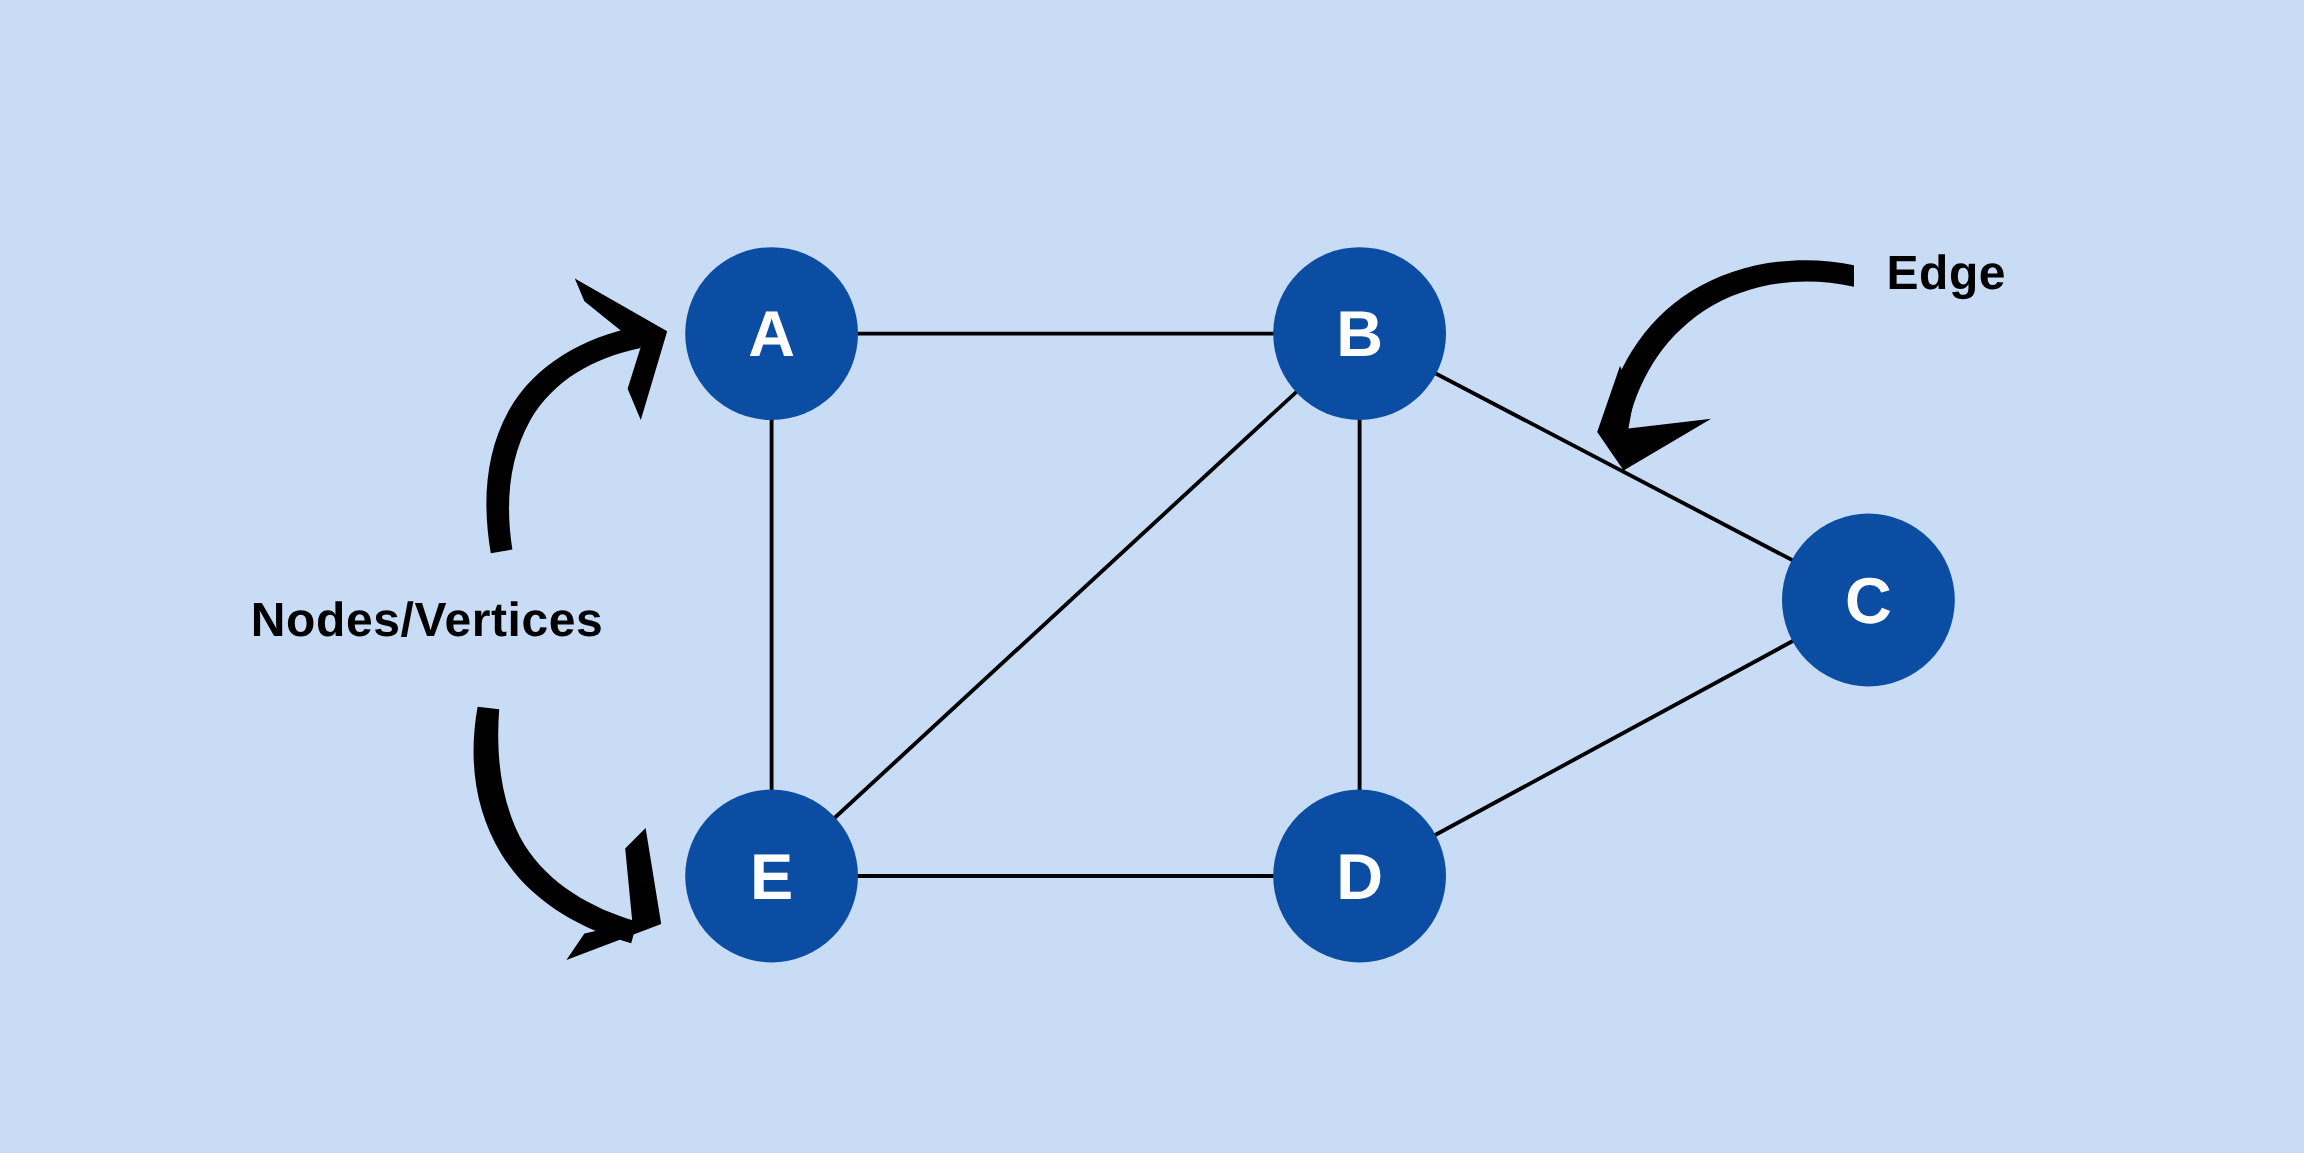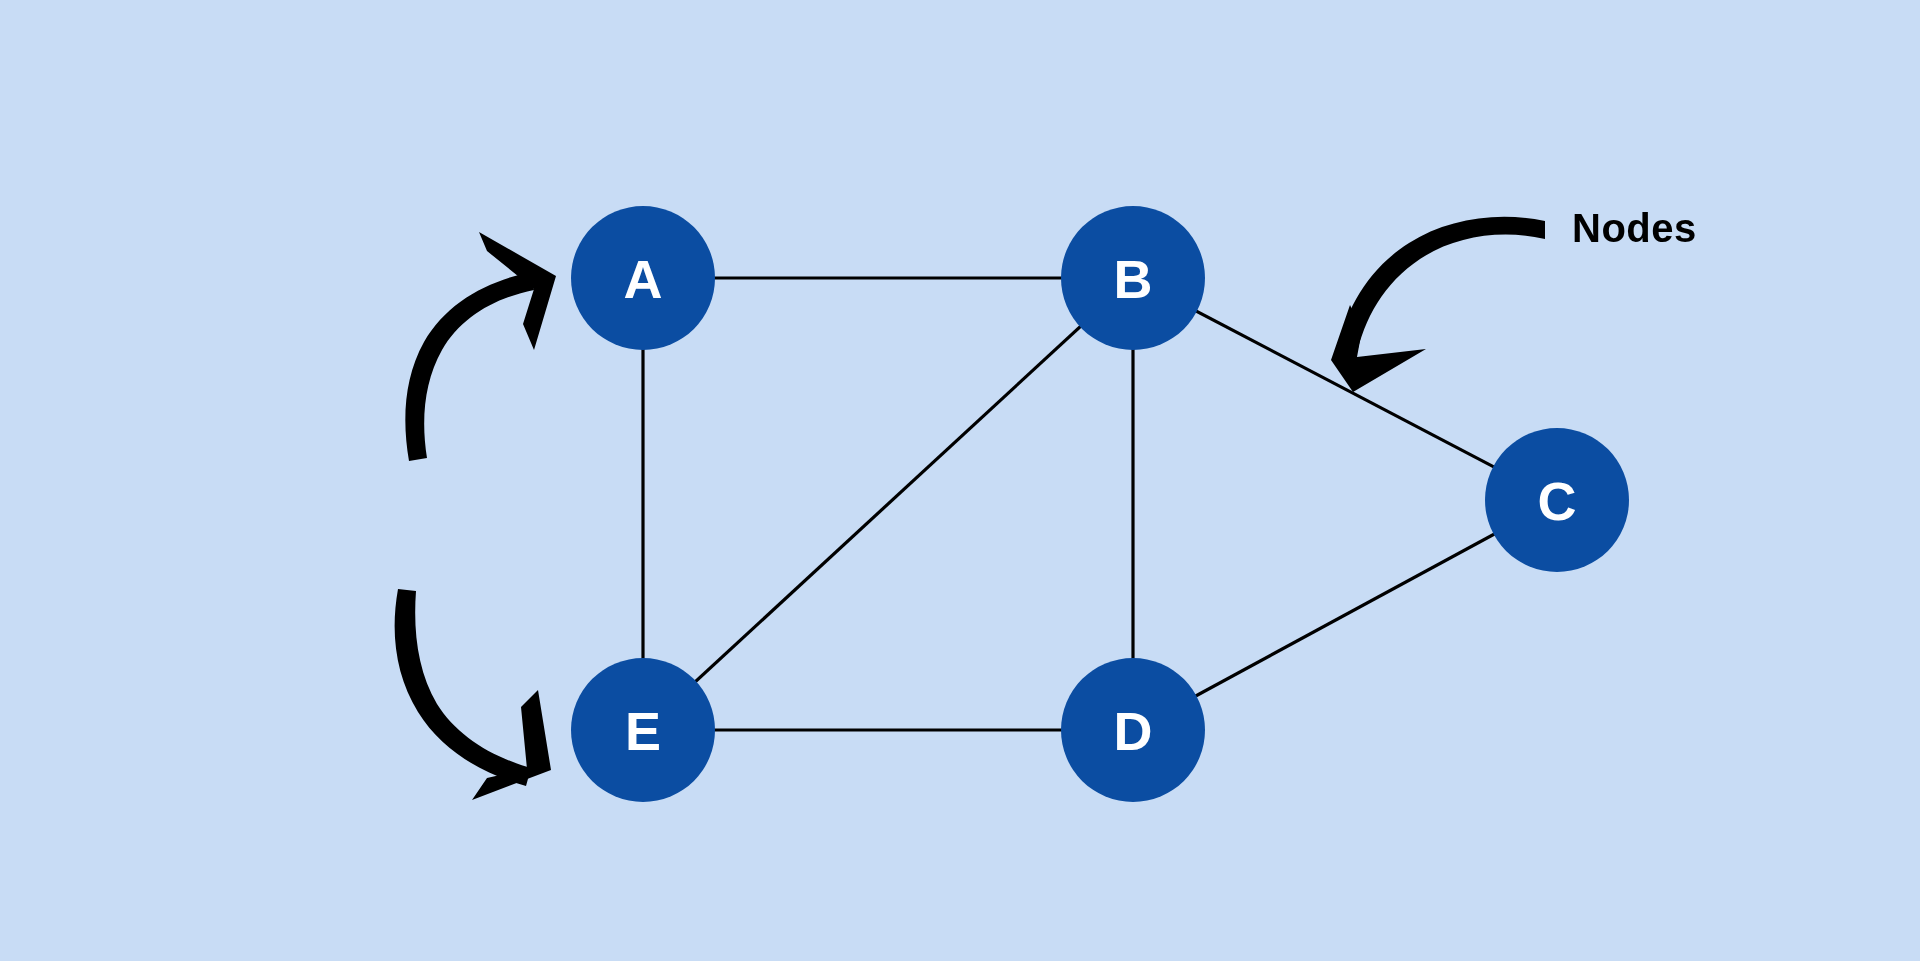--- a/index.html
+++ b/index.html
@@ -136,16 +136,17 @@
                  L 1331 360
                  L 1350 305
                  L 1362 330
                  L 1357 357
                  L 1426 349 Z"></path>
       </g>
 
     </g>
   </svg>
 
+  <div class="annotation-text" id="label-nodes-vertices" style="left: 209px; top: 497px; color: rgb(0, 0, 0);">Nodes/Vertices</div>
 
-  <div class="annotation-text" id="label-edge" style="left: 1572px; top: 208px; color: rgb(0, 0, 0);">Nodes</div>
+  <div class="annotation-text" id="label-edge" style="left: 1572px; top: 208px; color: rgb(0, 0, 0);">Edge</div>
 
 </div>
 
 </body></html>

